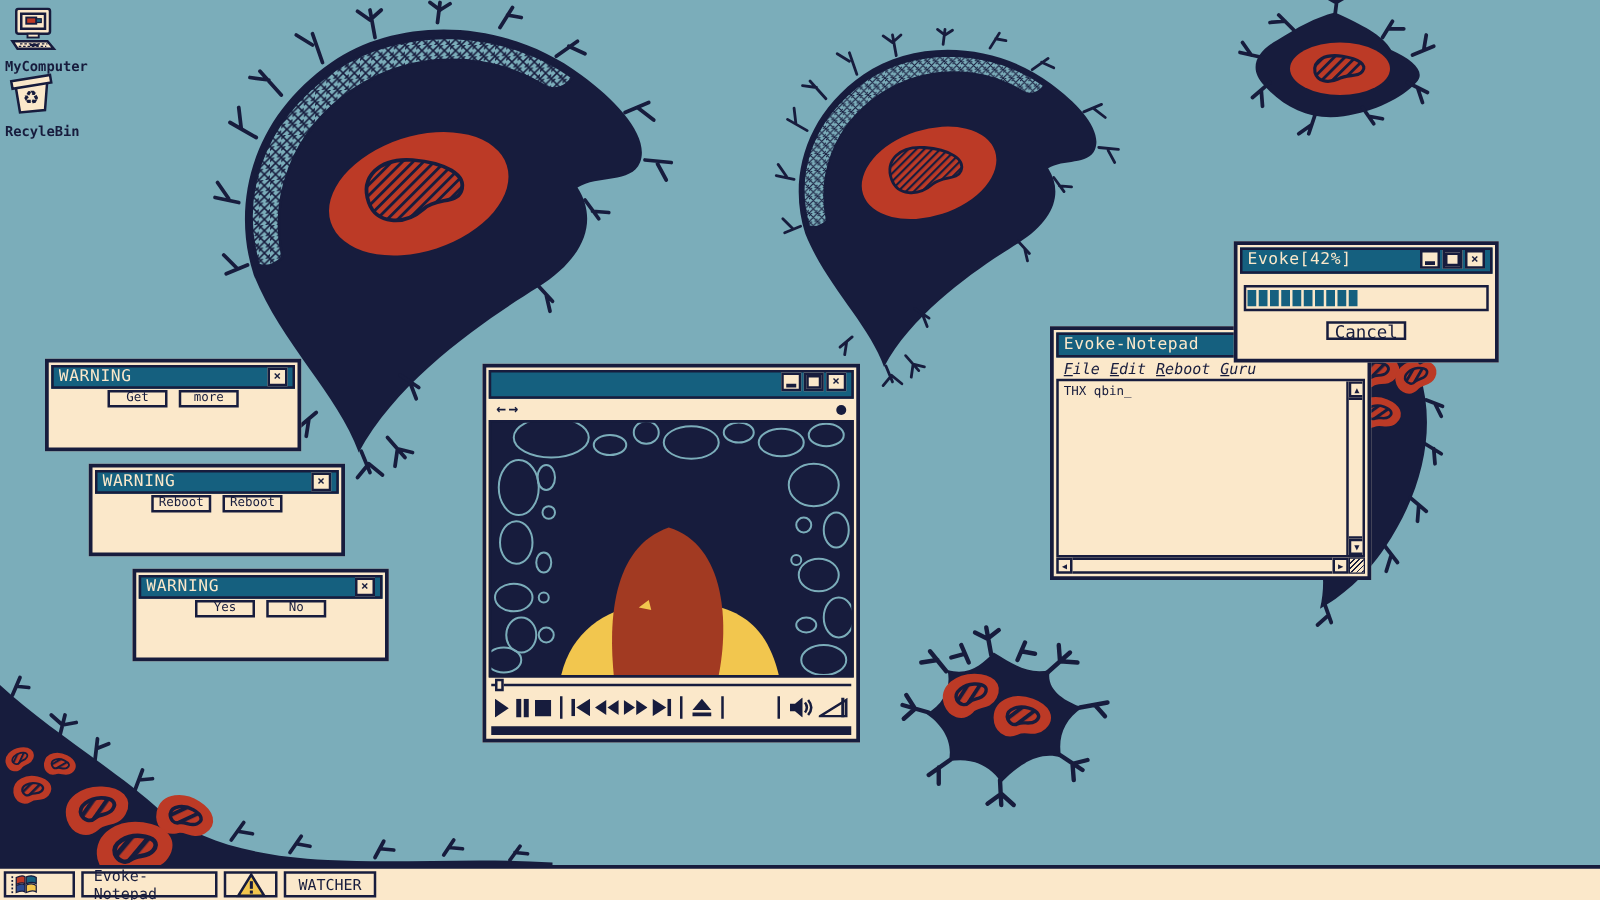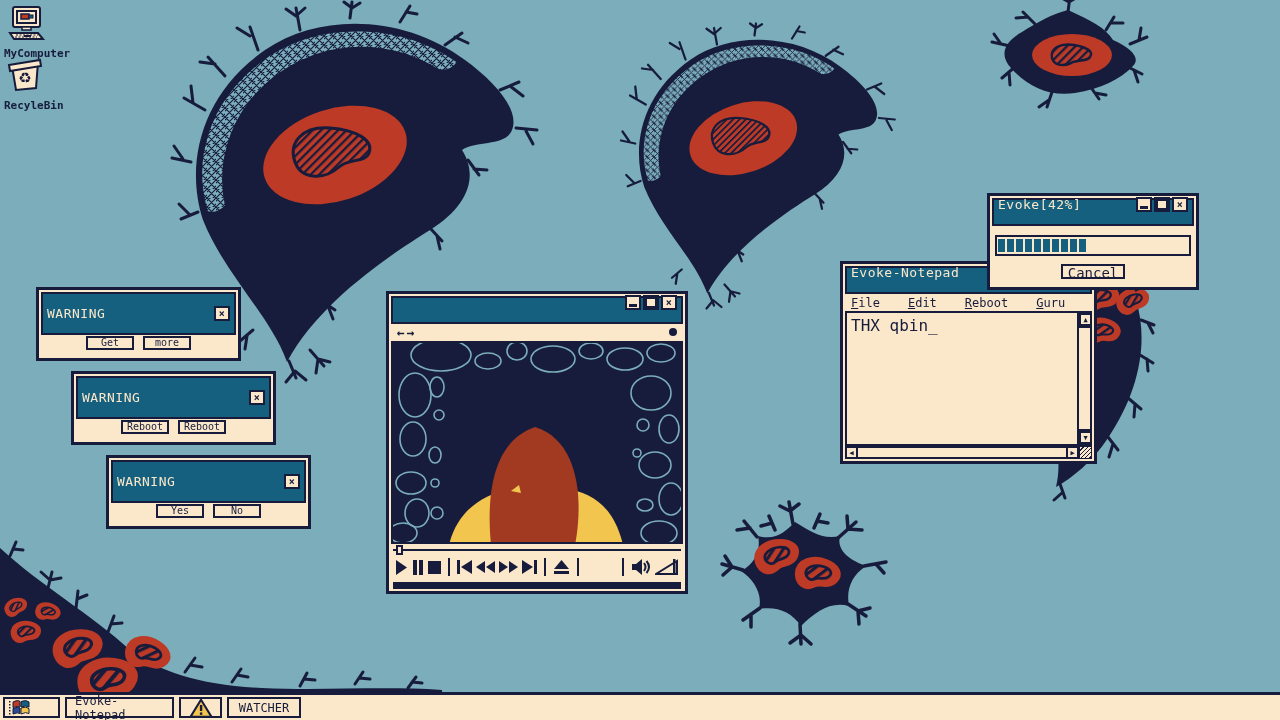--- a/index.html
+++ b/index.html
@@ -6,21 +6,21 @@
     --teal:#7badba; --navy:#171c3d; --cream:#fbe8ca;
     --bar:#15607f; --red:#bc3a26; --yellow:#f2c64e; --hair:#a23a22;
   }
   *{box-sizing:border-box;margin:0;padding:0;}
   html,body{width:1280px;height:720px;overflow:hidden;}
   body{background:var(--teal);font-family:"DejaVu Sans Mono",monospace;color:var(--navy);position:relative;}
   .abs{position:absolute;}
   
   .win{position:absolute;background:var(--cream);border:3px solid var(--navy);padding:2px;}
   .titlebar{background:var(--bar);border:2px solid var(--navy);color:var(--cream);
-    display:flex;align-items:flex-end;padding:12px 4px;font-size:13px;letter-spacing:0.5px;}
+    display:flex;align-items:flex-start;padding:0 4px;font-size:13px;letter-spacing:0.5px;}
   .titlebar .t{flex:1;white-space:nowrap;overflow:hidden;}
   .wbtn{width:16px;height:15px;background:var(--cream);border:2px solid var(--navy);
     margin-left:2px;display:flex;align-items:center;justify-content:center;
     font-size:10px;line-height:1;color:var(--navy);font-weight:bold;flex:none;}
   .wbtn.min::after{content:"";width:8px;height:3px;background:var(--navy);margin-top:6px;}
   .wbtn.max::after{content:"";width:8px;height:7px;border:2px solid var(--navy);}
   .btn{background:var(--cream);border:2px solid var(--navy);font-family:inherit;
     font-size:11px;color:var(--navy);text-align:center;line-height:1;padding:2px 4px;}
   
   .warn{width:205px;height:74px;}
@@ -40,25 +40,25 @@
   #player .seekrow .handle{position:absolute;left:5px;top:1px;width:7px;height:10px;
      background:var(--cream);border:2px solid var(--navy);}
   #player .controls{height:24px;display:flex;align-items:center;gap:4px;padding:0 4px;}
   #player .controls .sep{width:2px;height:18px;background:var(--navy);margin:0 3px;flex:none;}
   #player .cbtn{display:flex;align-items:center;justify-content:center;flex:none;}
   #player .statusbar{height:7px;background:var(--navy);margin:3px 2px 0 2px;}
   .spacer{flex:1;}
   
   #notepad{left:840px;top:261px;width:257px;height:203px;z-index:6;display:flex;flex-direction:column;}
   #notepad .titlebar{height:20px;}
-  #notepad .menubar{height:17px;display:flex;gap:28px;align-items:center;padding:0 6px;font-size:12px;}
+  #notepad .menubar{height:17px;display:flex;gap:8px;align-items:center;padding:0 6px;font-size:12px;font-style:italic;}
   .menu-item{display:inline-block;}
   .menu-item::first-letter{text-decoration:underline;}
   #notepad .textwrap{flex:1;border:2px solid var(--navy);display:flex;overflow:hidden;}
-  #notepad .textbody{flex:1;padding:3px 4px;font-size:16px;}
+  #notepad .textbody{flex:1;padding:3px 4px;font-size:10px;}
   .vscroll{width:13px;border-left:2px solid var(--navy);display:flex;flex-direction:column;}
   .hscroll{height:13px;display:flex;align-items:stretch;margin-top:0px;}
   .sbtn{width:13px;height:13px;border:2px solid var(--navy);background:var(--cream);
     display:flex;align-items:center;justify-content:center;font-size:7px;color:var(--navy);flex:none;}
   .strack{flex:1;border:2px solid var(--navy);border-left:none;border-right:none;}
   .hscroll .strack{border:2px solid var(--navy);border-left:none;border-right:none;}
   .grip{width:13px;height:13px;flex:none;background:repeating-linear-gradient(135deg,
     var(--cream),var(--cream) 2px,var(--navy) 2px,var(--navy) 3px);border:1px solid var(--navy);}
   
   #evoke{left:987px;top:193px;width:212px;height:97px;z-index:7;}

